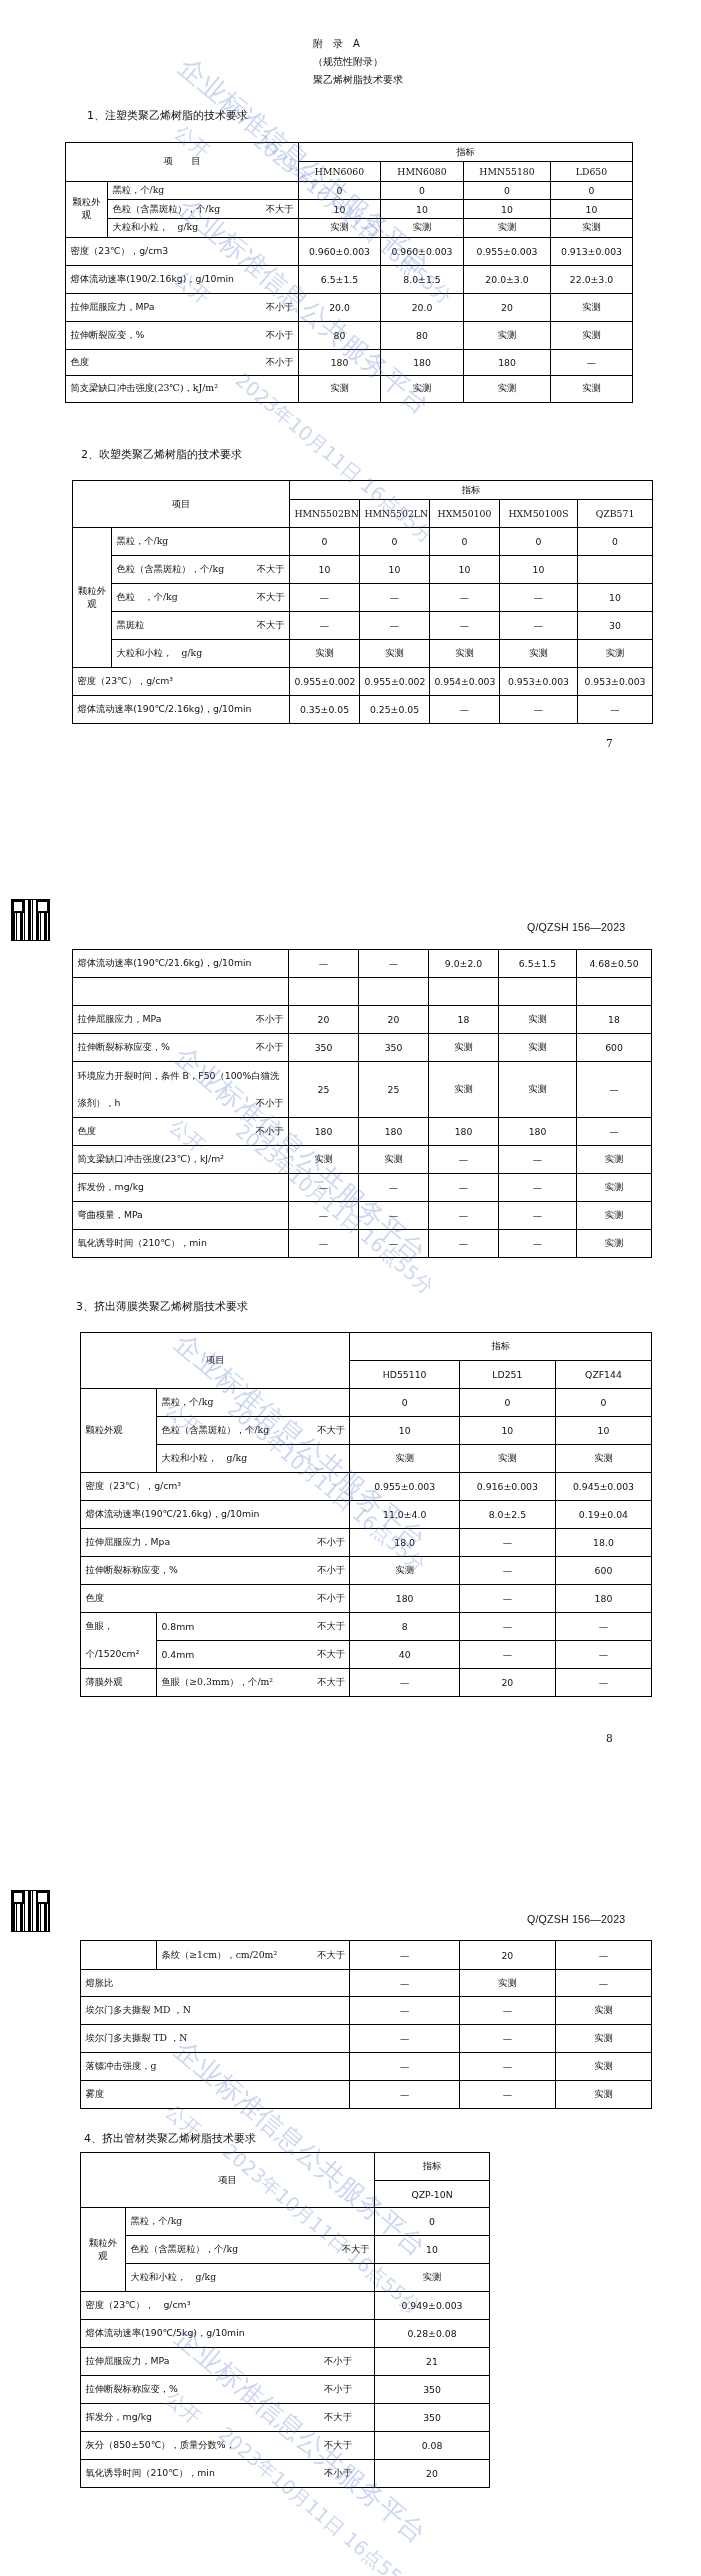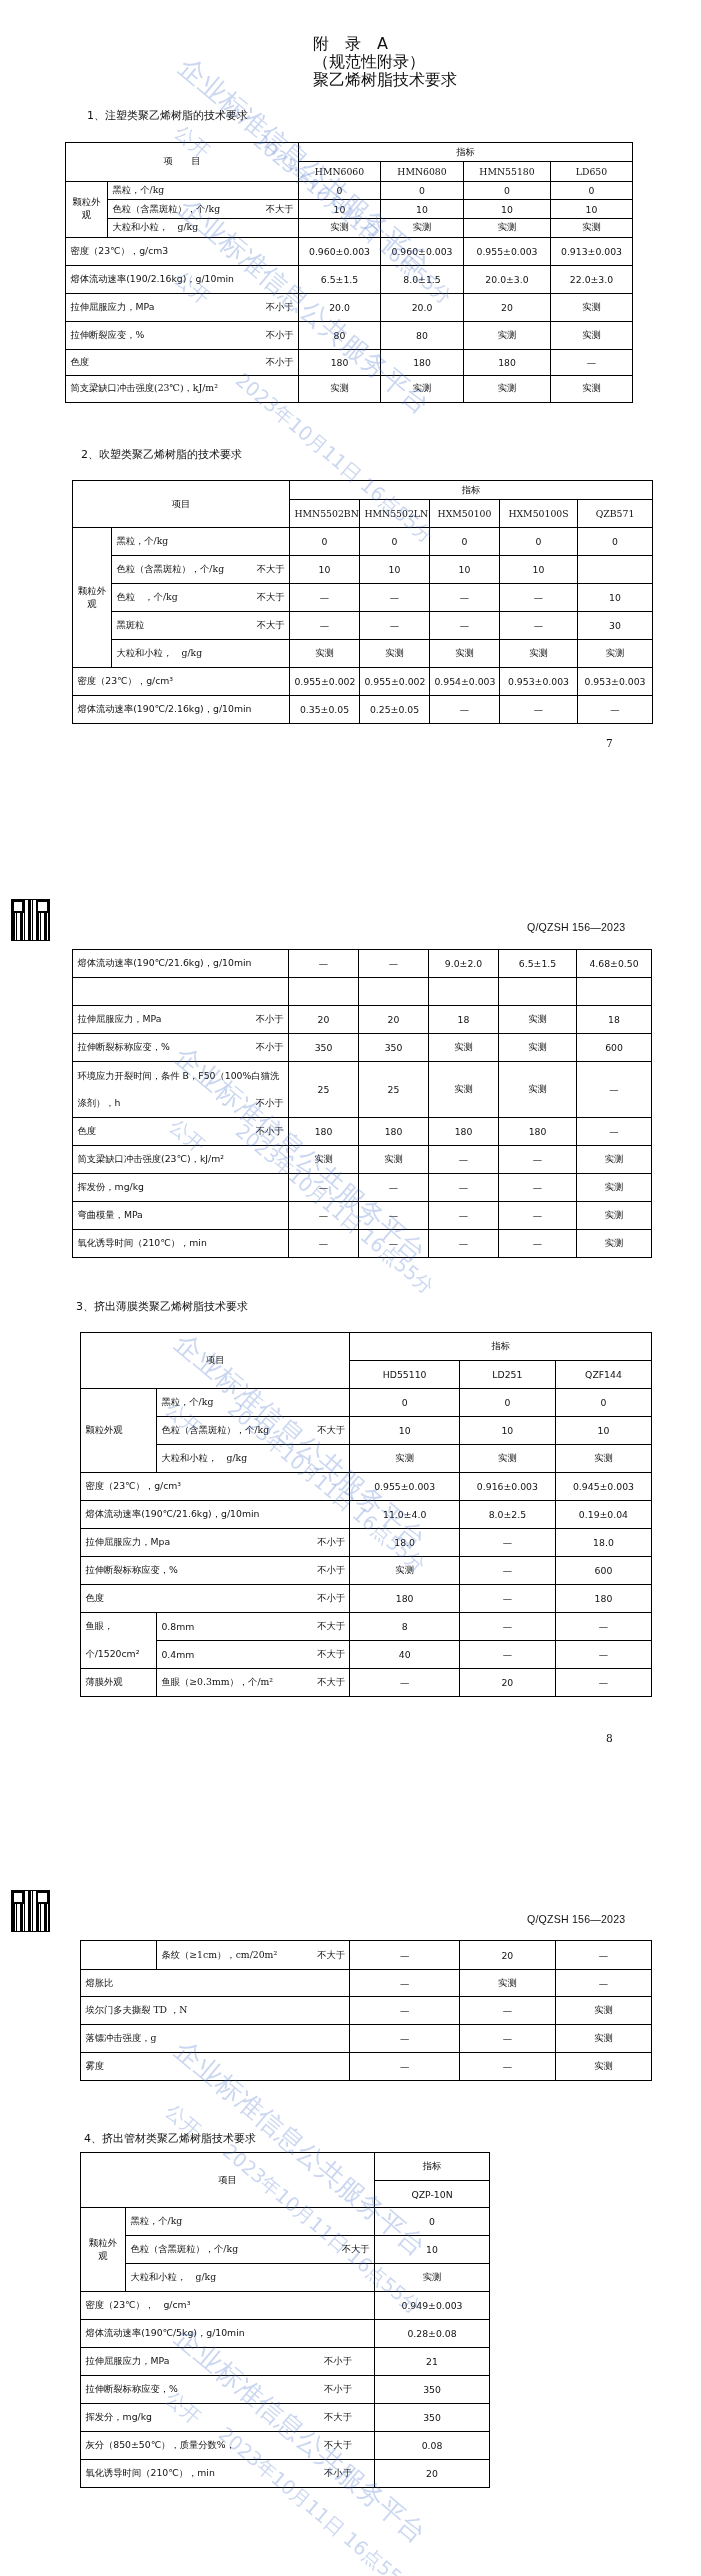--- a/index.html
+++ b/index.html
@@ -1,19 +1,19 @@
 <!DOCTYPE html>
 <html style="font-size:14px"><head>
 <meta charset="utf-8">
 <style>
   * { box-sizing: border-box; margin: 0; padding: 0; }
   html, body { width: 701px; background: #ffffff; }
   body { position: relative; height: 2576px; font-family: "DejaVu Sans", "Liberation Sans", sans-serif; color: #111; overflow: hidden; }
   .abs { position: absolute; }
-  .title-line { font-size: 16px; line-height: 17.7px; text-align: right; }
+  .title-line { font-size: 10px; line-height: 17.7px; text-align: right; }
   .section-title { font-size: 11px; }
   table { border-collapse: collapse; position: absolute; table-layout: fixed; }
   td { border: 0.9px solid #000; font-size: 9.3px; padding: 0 4.4px; vertical-align: middle; }
   td.c { text-align: center; }
   td.serif { font-family: "DejaVu Serif", "Liberation Serif", serif; }
   .lbl { display: flex; justify-content: space-between; align-items: center; }
   .cond { white-space: nowrap; padding-left: 5.3px; }
   .pageno { font-size: 10.6px; font-family: "DejaVu Serif", serif; }
   .stdno { font-size: 10.6px; font-family: "Liberation Sans", sans-serif; letter-spacing: 0.2px; }
   .qr { width: 39px; height: 42px; background:
@@ -603,20 +603,26 @@
     <td class="c">20</td>
     <td class="c">—</td>
   </tr>
   <tr style="height:27px">
     <td colspan="2" class="serif">熔胀比</td>
     <td class="c">—</td>
     <td class="c">实测</td>
     <td class="c">—</td>
   </tr>
   <tr style="height:28px">
+    <td colspan="2" class="serif">埃尔门多夫撕裂 MD ，N</td>
+    <td class="c">—</td>
+    <td class="c">—</td>
+    <td class="c">实测</td>
+  </tr>
+  <tr style="height:28px">
     <td colspan="2" class="serif">埃尔门多夫撕裂 TD ，N</td>
     <td class="c">—</td>
     <td class="c">—</td>
     <td class="c">实测</td>
   </tr>
   <tr style="height:28px">
     <td colspan="2" class="serif">落镖冲击强度，g</td>
     <td class="c">—</td>
     <td class="c">—</td>
     <td class="c">实测</td>

